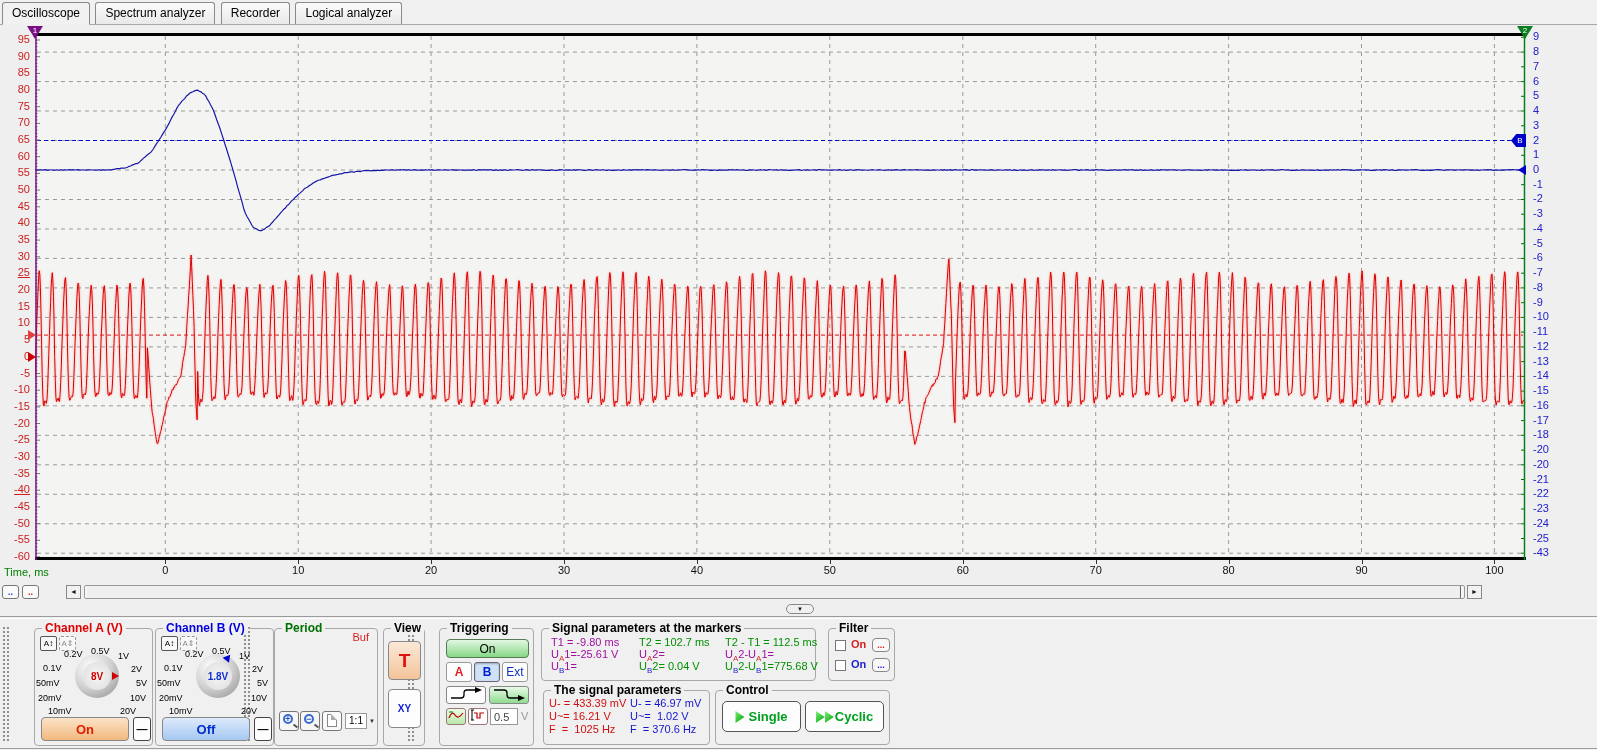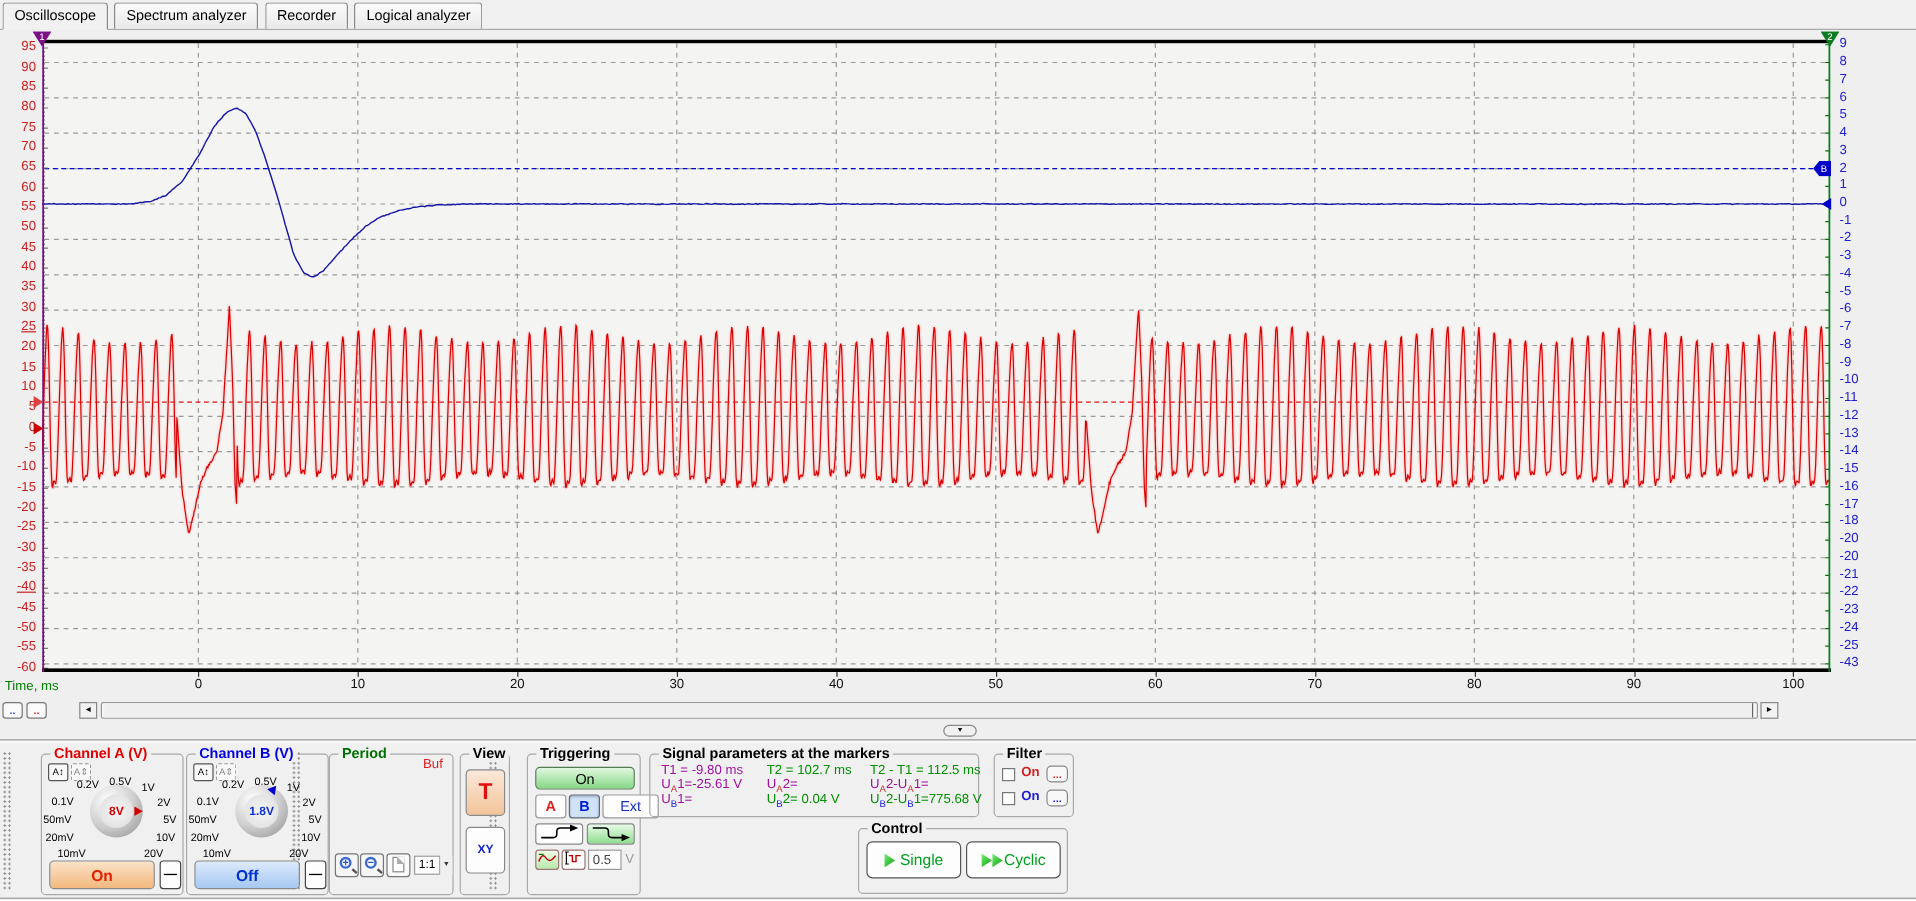--- a/index.html
+++ b/index.html
@@ -111,21 +111,21 @@
   #t-btn  { top:12px; background:linear-gradient(#fbe8d8,#f3c49a); color:#e01010; font-size:19px; }
   #xy-btn { top:60px; background:#fdfdfd; color:#1020d0; font-size:10px; }
 
   
   #group-triggering { left:417px; top:8px; width:95px; height:118px; }
   #trig-on { position:absolute; left:6px; top:10px; width:83px; height:19px; border:1px solid #567a56; border-radius:4px;
              background:linear-gradient(#e2f7e2,#86d886); font-size:12px; }
   .srcbtn { position:absolute; top:33px; height:20px; border:1px solid #999; border-radius:3px; background:#fdfdfd; font-size:12px; font-weight:bold; }
   #src-a { left:6px; width:26px; color:#e02020; }
   #src-b { left:34px; width:26px; color:#0020d0; background:#cfe2f8; border:1px solid #667; box-shadow:inset 0 1px 2px #9ab; }
-  #src-ext { left:62px; width:47px; color:#1030c0; font-weight:normal; }
+  #src-ext { left:62px; width:26px; color:#1030c0; font-weight:normal; }
   .edgebtn { position:absolute; top:57px; width:40px; height:18px; border:1px solid #888; border-radius:3px; background:#fdfdfd; }
   #edge-rise { left:6px; } #edge-fall { left:49px; background:linear-gradient(#e8fbe8,#8fdc8f); }
   .modebtn { position:absolute; top:79px; width:20px; height:17px; border:1px solid #977; border-radius:3px; background:#fdfdfd; }
   #mode-1 { left:6px; background:linear-gradient(#eefbe8,#b9e8a9); }
   #mode-2 { left:28px; }
   #trigger-level-input { position:absolute; left:50px; top:79px; width:28px; height:17px; border:1px solid #999; font-size:11px; padding-left:3px; color:#444; }
   #level-unit { position:absolute; left:81px; top:81px; color:#999; font-size:11px; }
 
   
   #group-markers { left:519px; top:8px; width:275px; height:53px; }
@@ -148,21 +148,21 @@
 
   
   #group-sigparams { left:521px; top:70px; width:167px; height:55px; }
   .spcol { position:absolute; top:6px; font-size:11px; line-height:13px; white-space:pre; }
   #spcol-a { left:5px; color:#d01010; }
   #spcol-b { left:86px; color:#1515cc; }
 
   
   #group-control { left:693px; top:70px; width:175px; height:55px; }
   .runbtn { position:absolute; top:10px; width:79px; height:31px; background:#fdfdfd; border:1px solid #555;
-            border-radius:5px; font-size:13px; font-weight:normal; color:#00a020; }
+            border-radius:5px; font-size:13px; font-weight:bold; color:#00a020; }
   #single-btn { left:6px; } #cyclic-btn { left:89px; }
   .play { display:inline-block; width:9px; height:12px; background:linear-gradient(135deg,#7ef07e,#00a000);
           clip-path:polygon(0 0,100% 50%,0 100%); vertical-align:-2px; margin-right:4px; }
   .play.p2 { margin-right:1px; margin-left:-4px; }
 
   button { font-family:"Liberation Sans",sans-serif; cursor:default; }
 </style>
 </head>
 <body>
 
@@ -659,20 +659,29 @@
       <span class="flab fl-red">On</span>
       <button class="fdots" style="color:#d02020">...</button>
     </div>
     <div class="frow fr2">
       <span class="fcheck"></span>
       <span class="flab fl-blue">On</span>
       <button class="fdots" style="color:#2020d0">...</button>
     </div>
   </div>
 
+  <div class="group" id="group-sigparams">
+    <span class="gtitle">The signal parameters</span>
+    <span class="spcol" id="spcol-a">U- = 433.39 mV
+U~= 16.21 V
+F  =  1025 Hz</span>
+    <span class="spcol" id="spcol-b">U- = 46.97 mV
+U~=  1.02 V
+F  = 370.6 Hz</span>
+  </div>
 
   <div class="group" id="group-control">
     <span class="gtitle">Control</span>
     <button class="runbtn" id="single-btn"><span class="play"></span><span>Single</span></button>
     <button class="runbtn" id="cyclic-btn"><span class="play"></span><span class="play p2"></span><span>Cyclic</span></button>
   </div>
 </div>
 
 <div class="groove" style="top:748px"></div>
 

